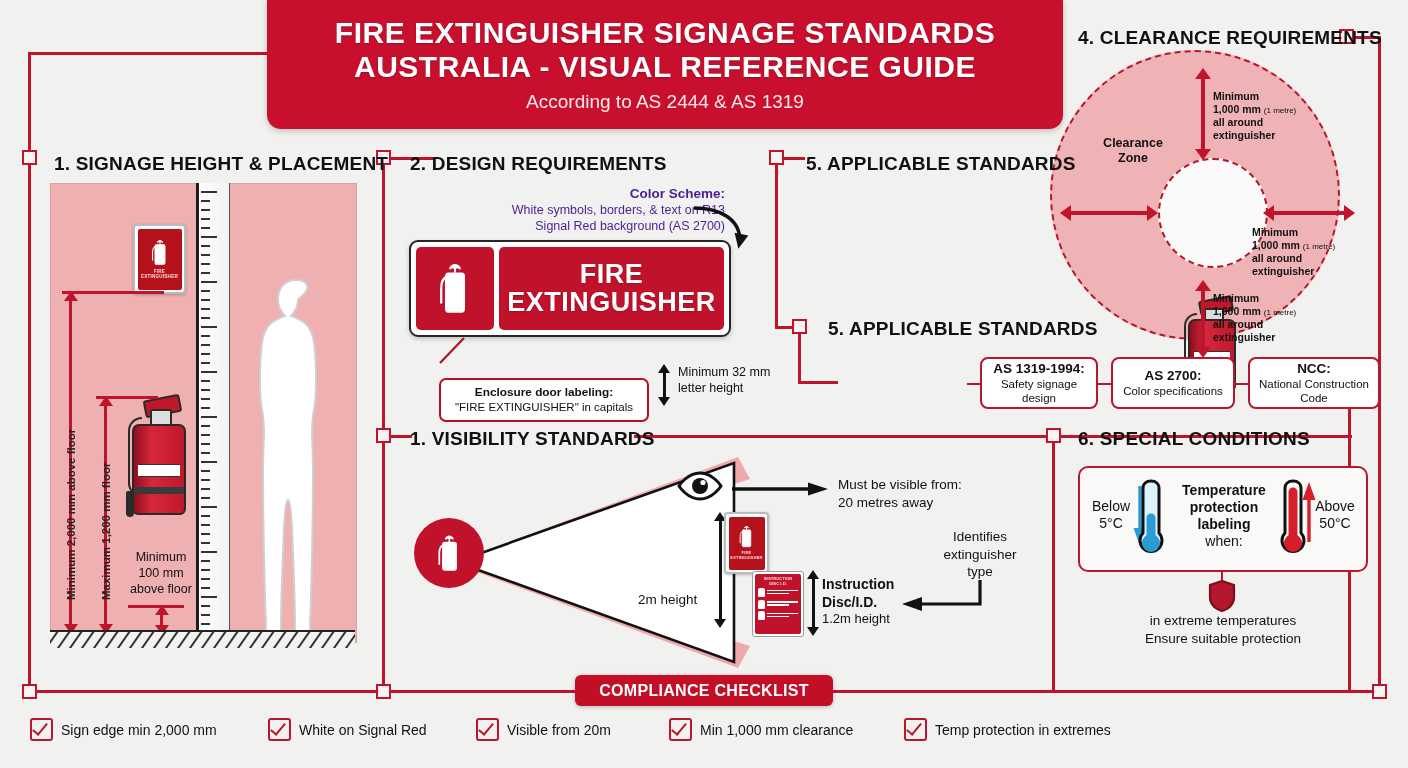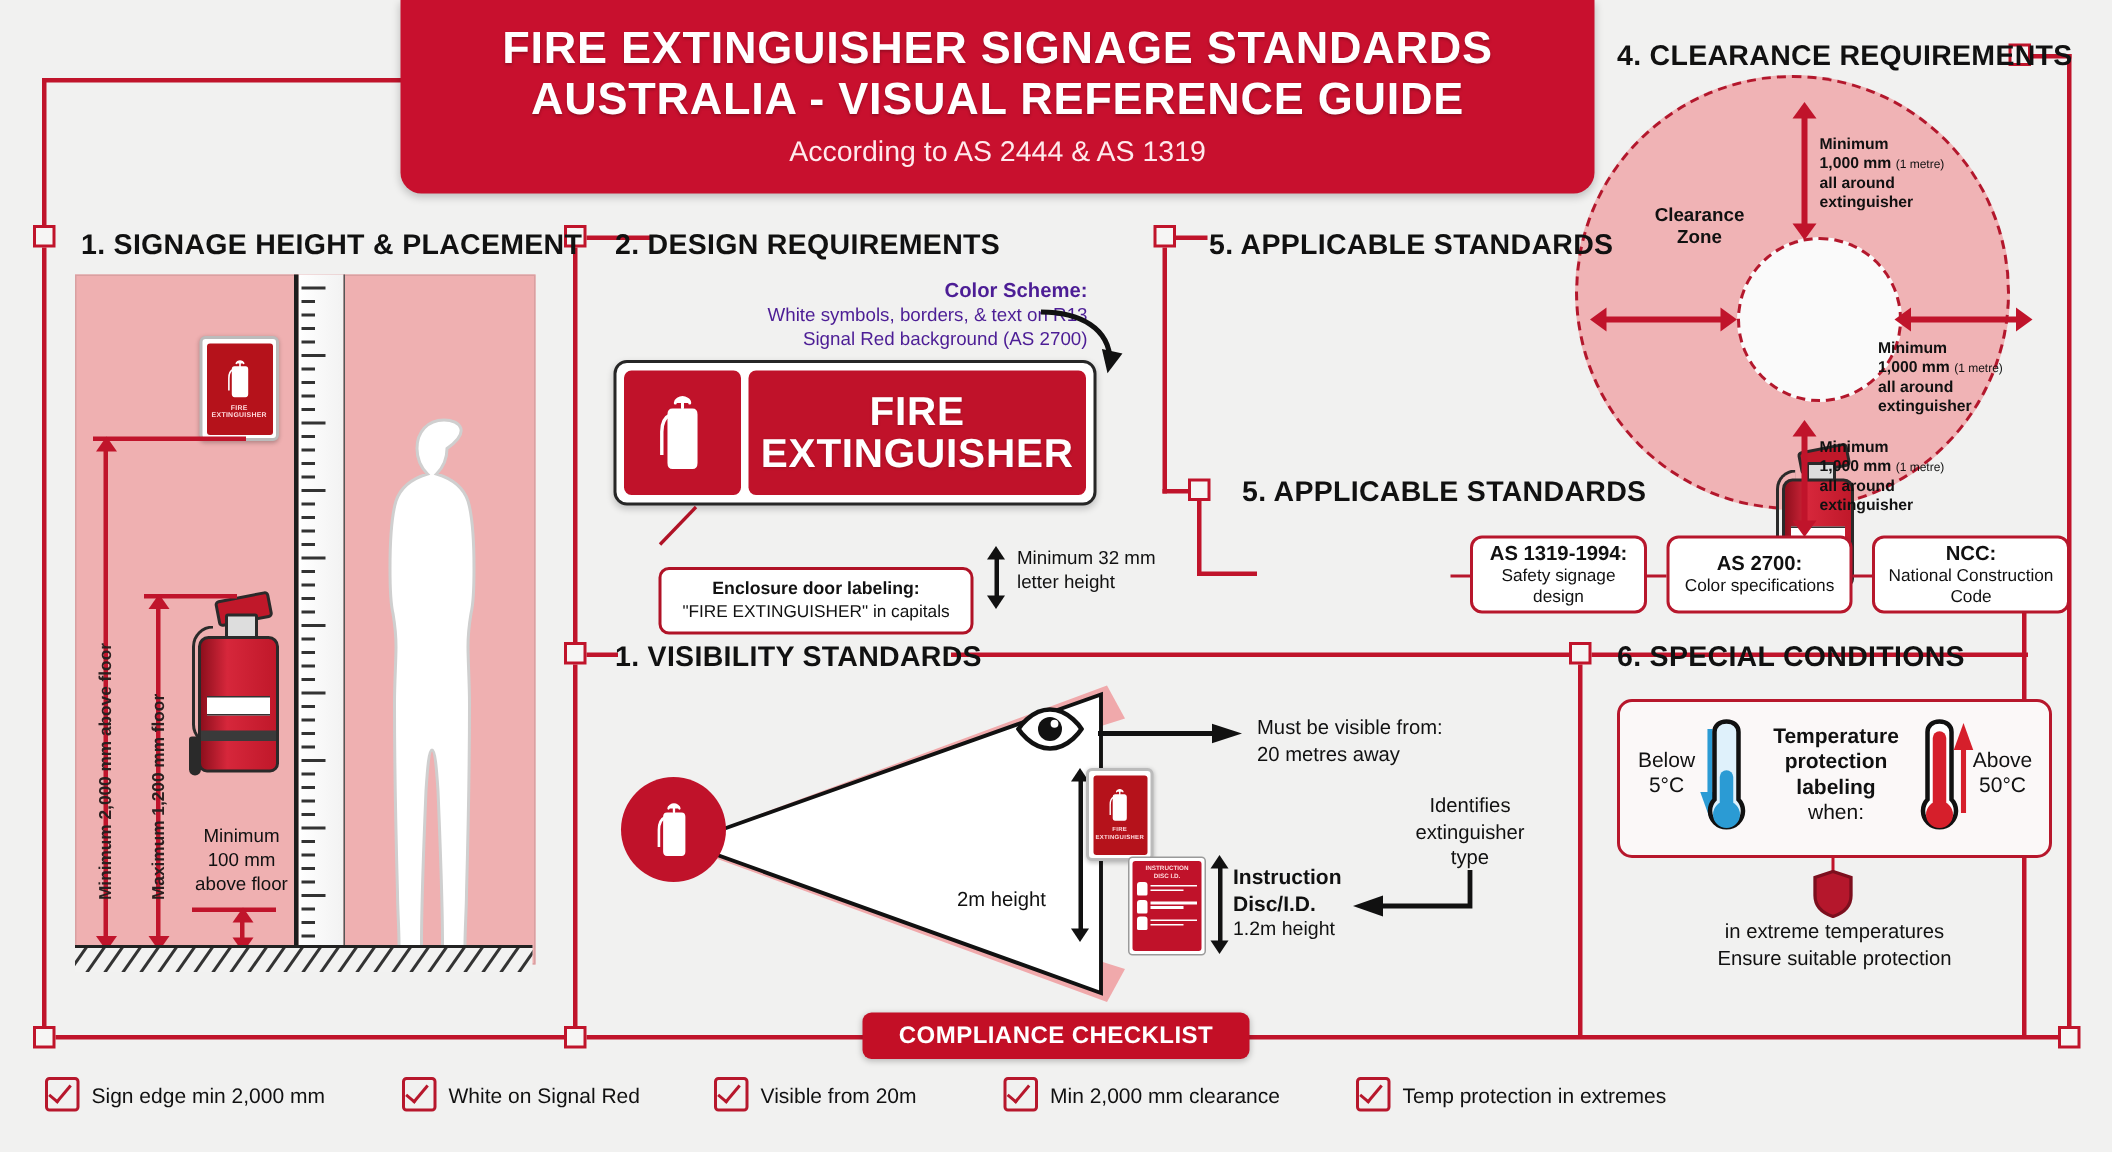--- a/index.html
+++ b/index.html
@@ -570,21 +570,21 @@
     <div class="ci" style="width:208px;">
       <span class="cb"></span>
       <span>White on Signal Red</span>
     </div>
     <div class="ci" style="width:193px;">
       <span class="cb"></span>
       <span>Visible from 20m</span>
     </div>
     <div class="ci" style="width:235px;">
       <span class="cb"></span>
-      <span>Min 2,000 mm clearance</span>
+      <span>Min 1,000 mm clearance</span>
     </div>
     <div class="ci">
       <span class="cb"></span>
       <span>Temp protection in extremes</span>
     </div>
   </div>
 
 </div>
 
 </body></html>

